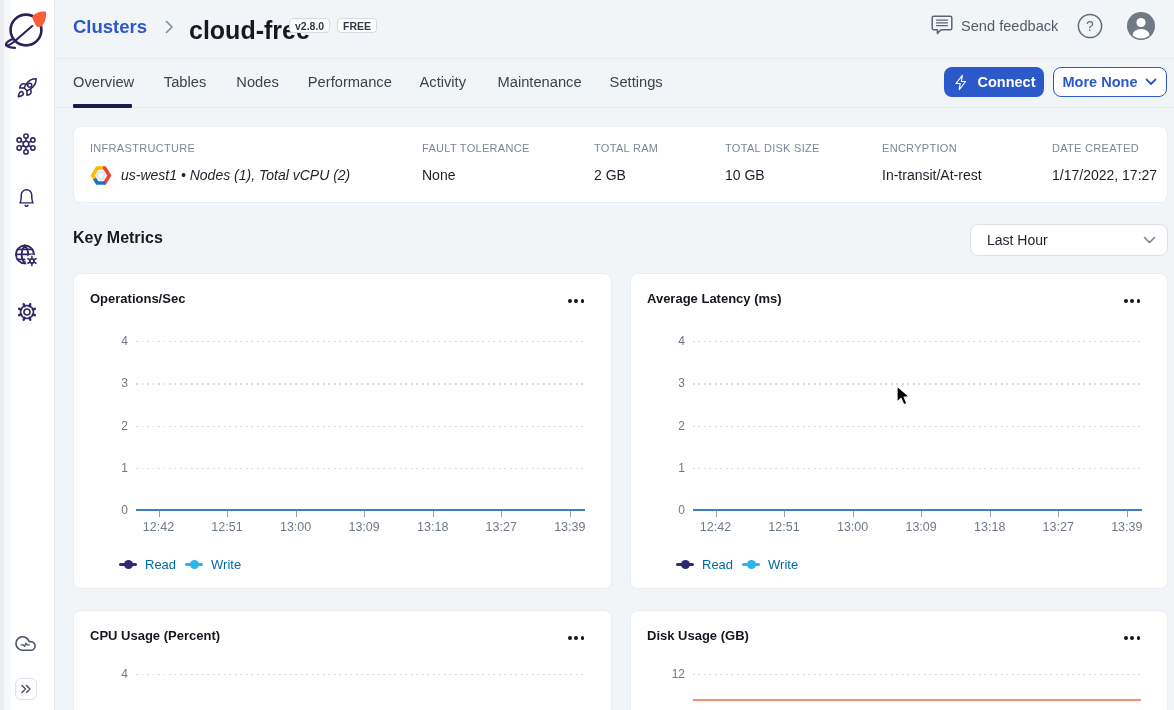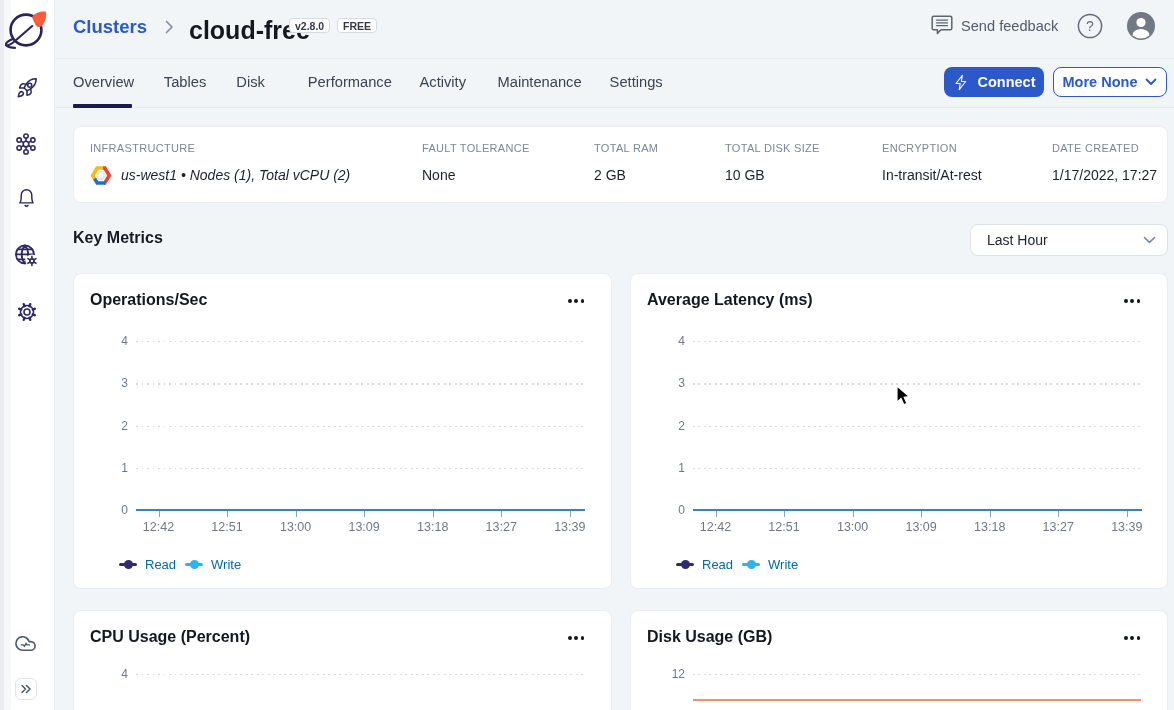--- a/index.html
+++ b/index.html
@@ -1,21 +1,21 @@
 <!DOCTYPE html>
 <html><head><meta charset="utf-8">
 <style>
   * { margin:0; padding:0; box-sizing:border-box; }
   html,body { width:1174px; height:710px; overflow:hidden; }
   body { position:relative; background:#f2f5f8; font-family:"Liberation Sans", sans-serif; }
   .abs { position:absolute; }
   .card { position:absolute; background:#fff; border:1px solid #eaedf2; border-radius:8px; }
   .lbl { position:absolute; font-size:11px; color:#7b8698; letter-spacing:.3px; font-weight:400; }
   .val { position:absolute; font-size:14px; color:#1c212b; }
-  .ctitle { position:absolute; font-size:16px; font-weight:700; color:#14171d; }
+  .ctitle { position:absolute; font-size:13px; font-weight:700; color:#14171d; }
   .dots { position:absolute; display:flex; gap:2.5px; }
   .dots i { width:3.8px; height:3.8px; border-radius:50%; background:#14171d; }
   .ylab { position:absolute; font-size:12px; color:#6e7988; width:30px; text-align:right; }
   .grid { position:absolute; height:1.4px; background:repeating-linear-gradient(90deg,#d7dbe1 0 1.6px,transparent 1.6px 5.5px); }
   .xaxis { position:absolute; height:2px; background:#3e7fc2; }
   .tick { position:absolute; width:1px; height:6px; background:#90a0b8; }
   .xlab { position:absolute; font-size:12.5px; color:#6e7988; width:44px; text-align:center; }
   .leg { position:absolute; display:flex; align-items:center; font-size:13px; color:#0369a1; }
   .lmark { position:relative; width:18px; height:10px; margin-right:8px; }
   .lmark .ln { position:absolute; left:0; right:0; top:3.5px; height:3px; border-radius:2px; }
@@ -107,21 +107,21 @@
 <circle cx="13" cy="13" r="11.6" stroke="#626b78" stroke-width="1.5"></circle>
 <text x="13" y="18" text-anchor="middle" font-family="Liberation Sans, sans-serif" font-size="14" fill="#626b78">?</text>
   </svg>
 <svg class="abs" style="left:1126px;top:11px" width="30" height="30" viewBox="0 0 30 30">
 <circle cx="15" cy="15" r="14" fill="#707984"></circle>
 <circle cx="15" cy="11.5" r="4.6" fill="#fff"></circle>
 <path d="M6.5 24.5 a8.5 6.6 0 0 1 17 0 a 14 14 0 0 1 -17 0 Z" fill="#fff"></path>
   </svg>
 <div class="tab" style="left:73px;">Overview</div>
 <div class="tab" style="left:163.8px;">Tables</div>
-<div class="tab" style="left:236.3px;">Disk</div>
+<div class="tab" style="left:236.3px;">Nodes</div>
 <div class="tab" style="left:307.8px;">Performance</div>
 <div class="tab" style="left:419.5px;">Activity</div>
 <div class="tab" style="left:497.5px;">Maintenance</div>
 <div class="tab" style="left:609.6px;">Settings</div>
 <div class="abs" style="left:73px;top:104px;width:59px;height:4px;background:#1b1a4d;border-radius:1px;"></div>
 <div class="abs" style="left:944px;top:67px;width:100px;height:30px;background:#2b59c9;border-radius:8px;display:flex;align-items:center;justify-content:center;gap:8px;">
 <svg width="17" height="17" viewBox="0 0 24 24" fill="none" stroke="#fff" stroke-width="1.6" stroke-linejoin="round">
       <path d="M13.2 2 4.2 13.4h6l-1.4 8.6 9-11.4h-6z"></path>
     </svg>
 <span style="color:#fff;font-size:14.5px;font-weight:700;">Connect</span>

